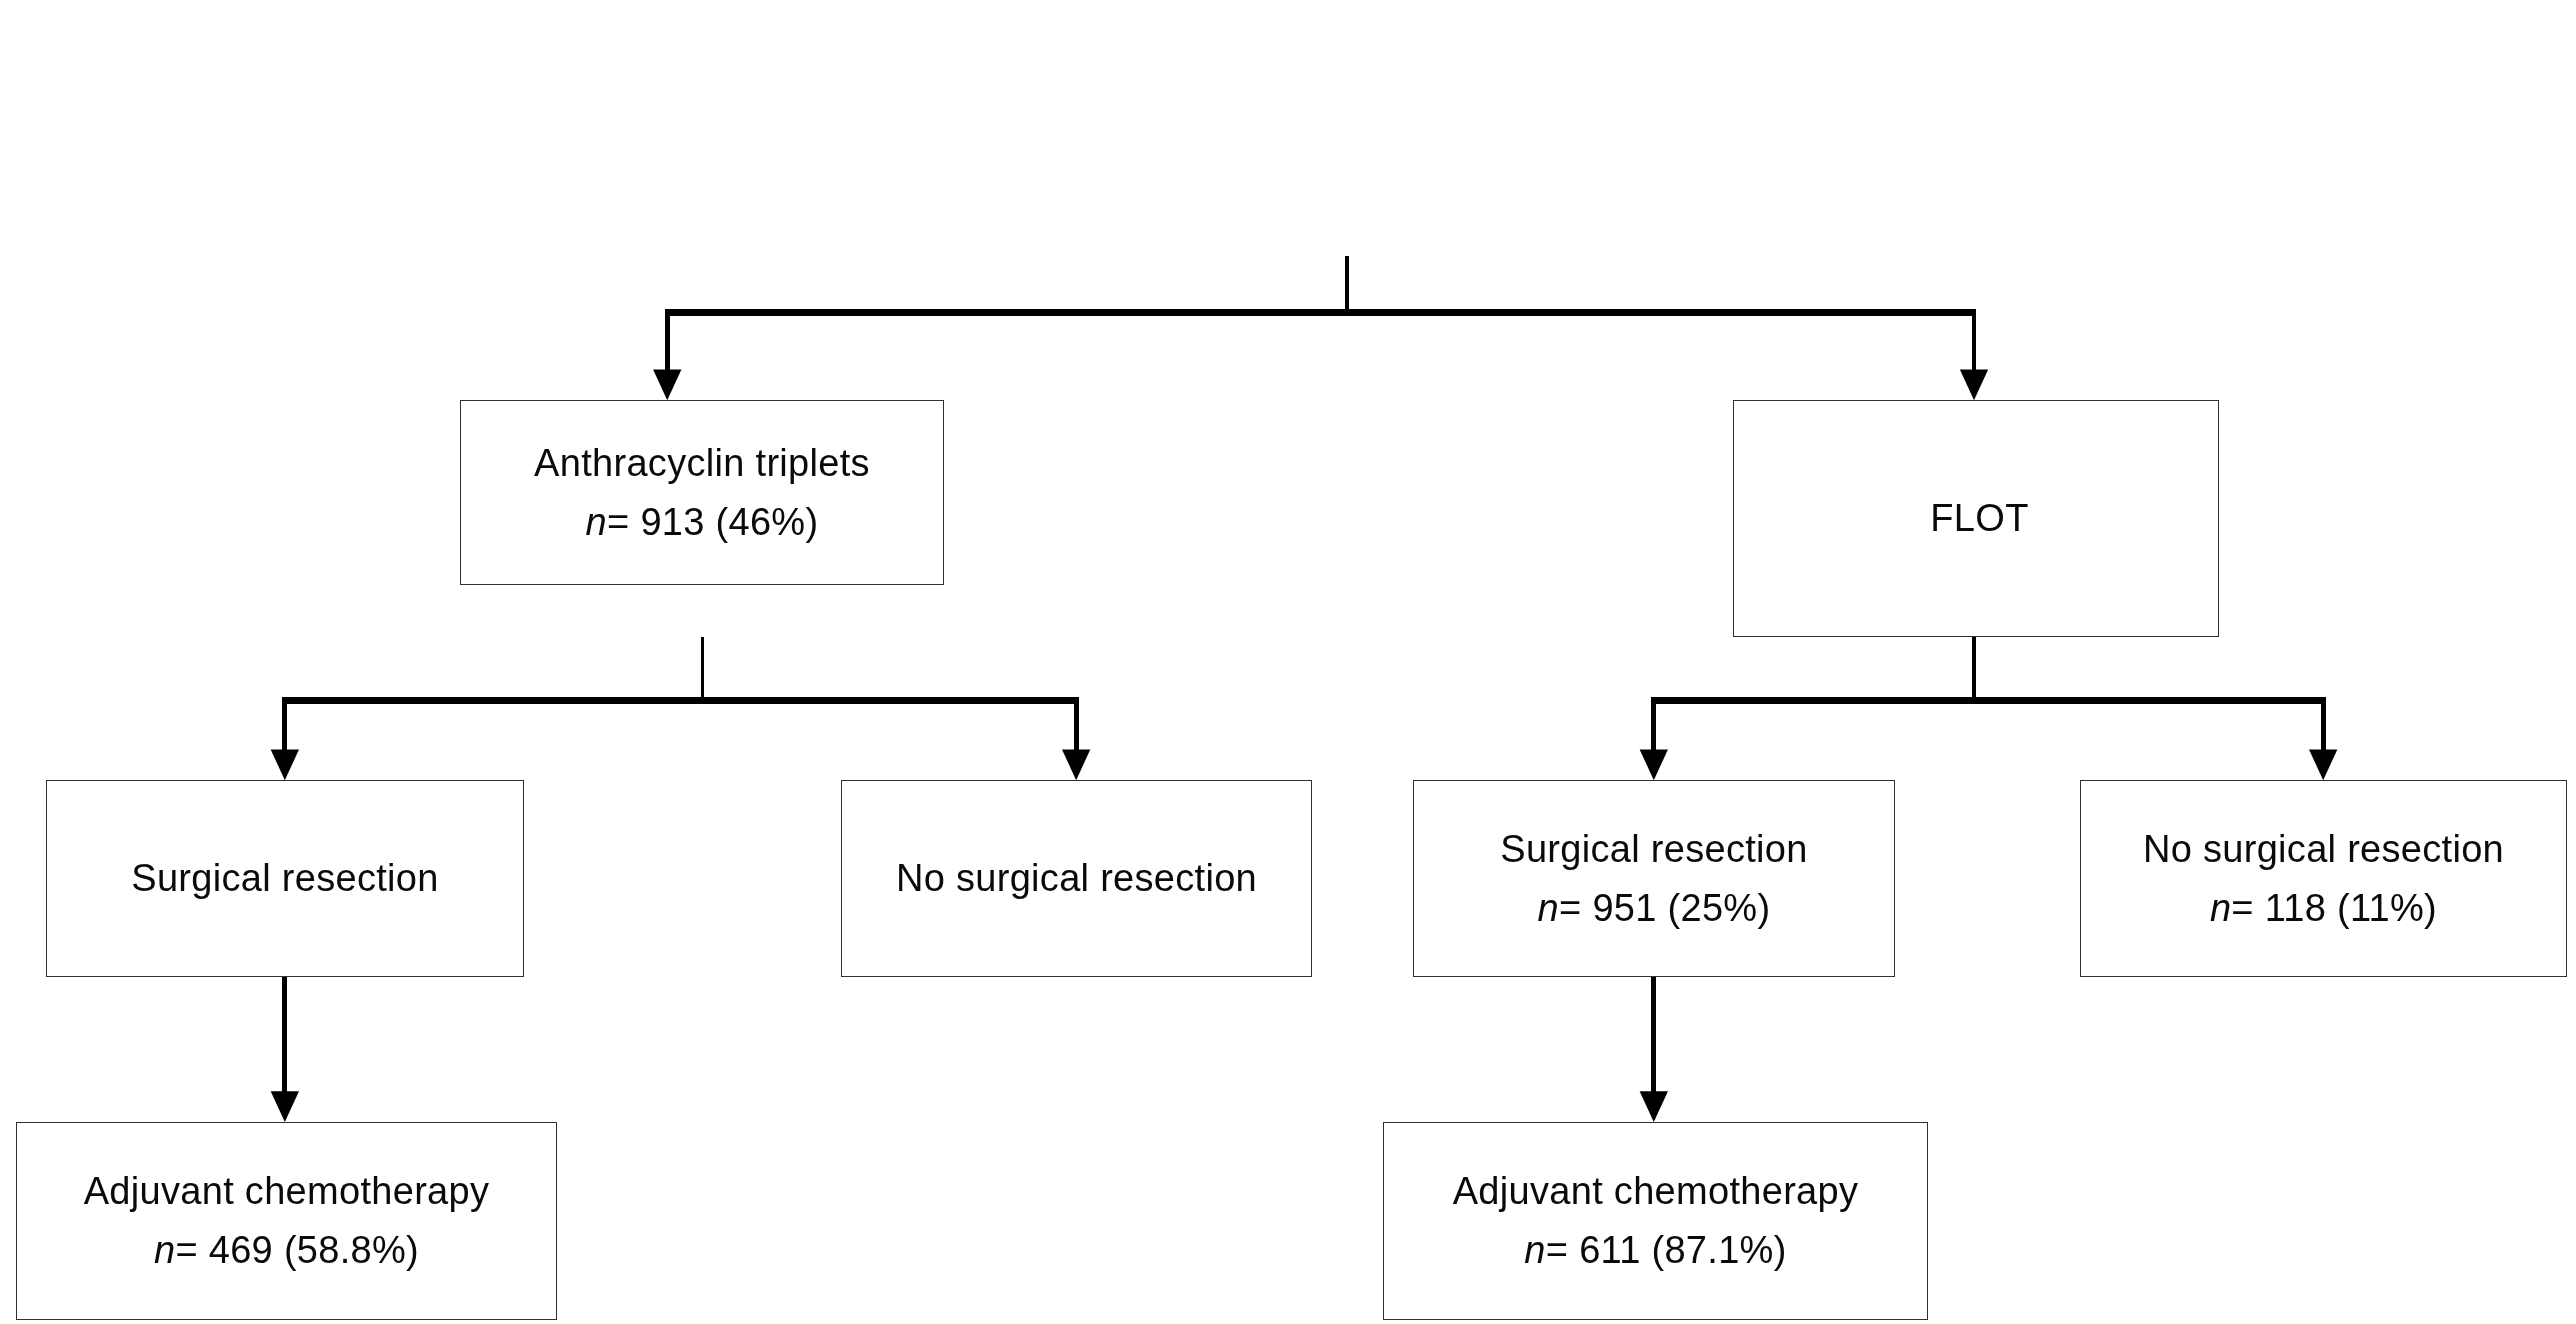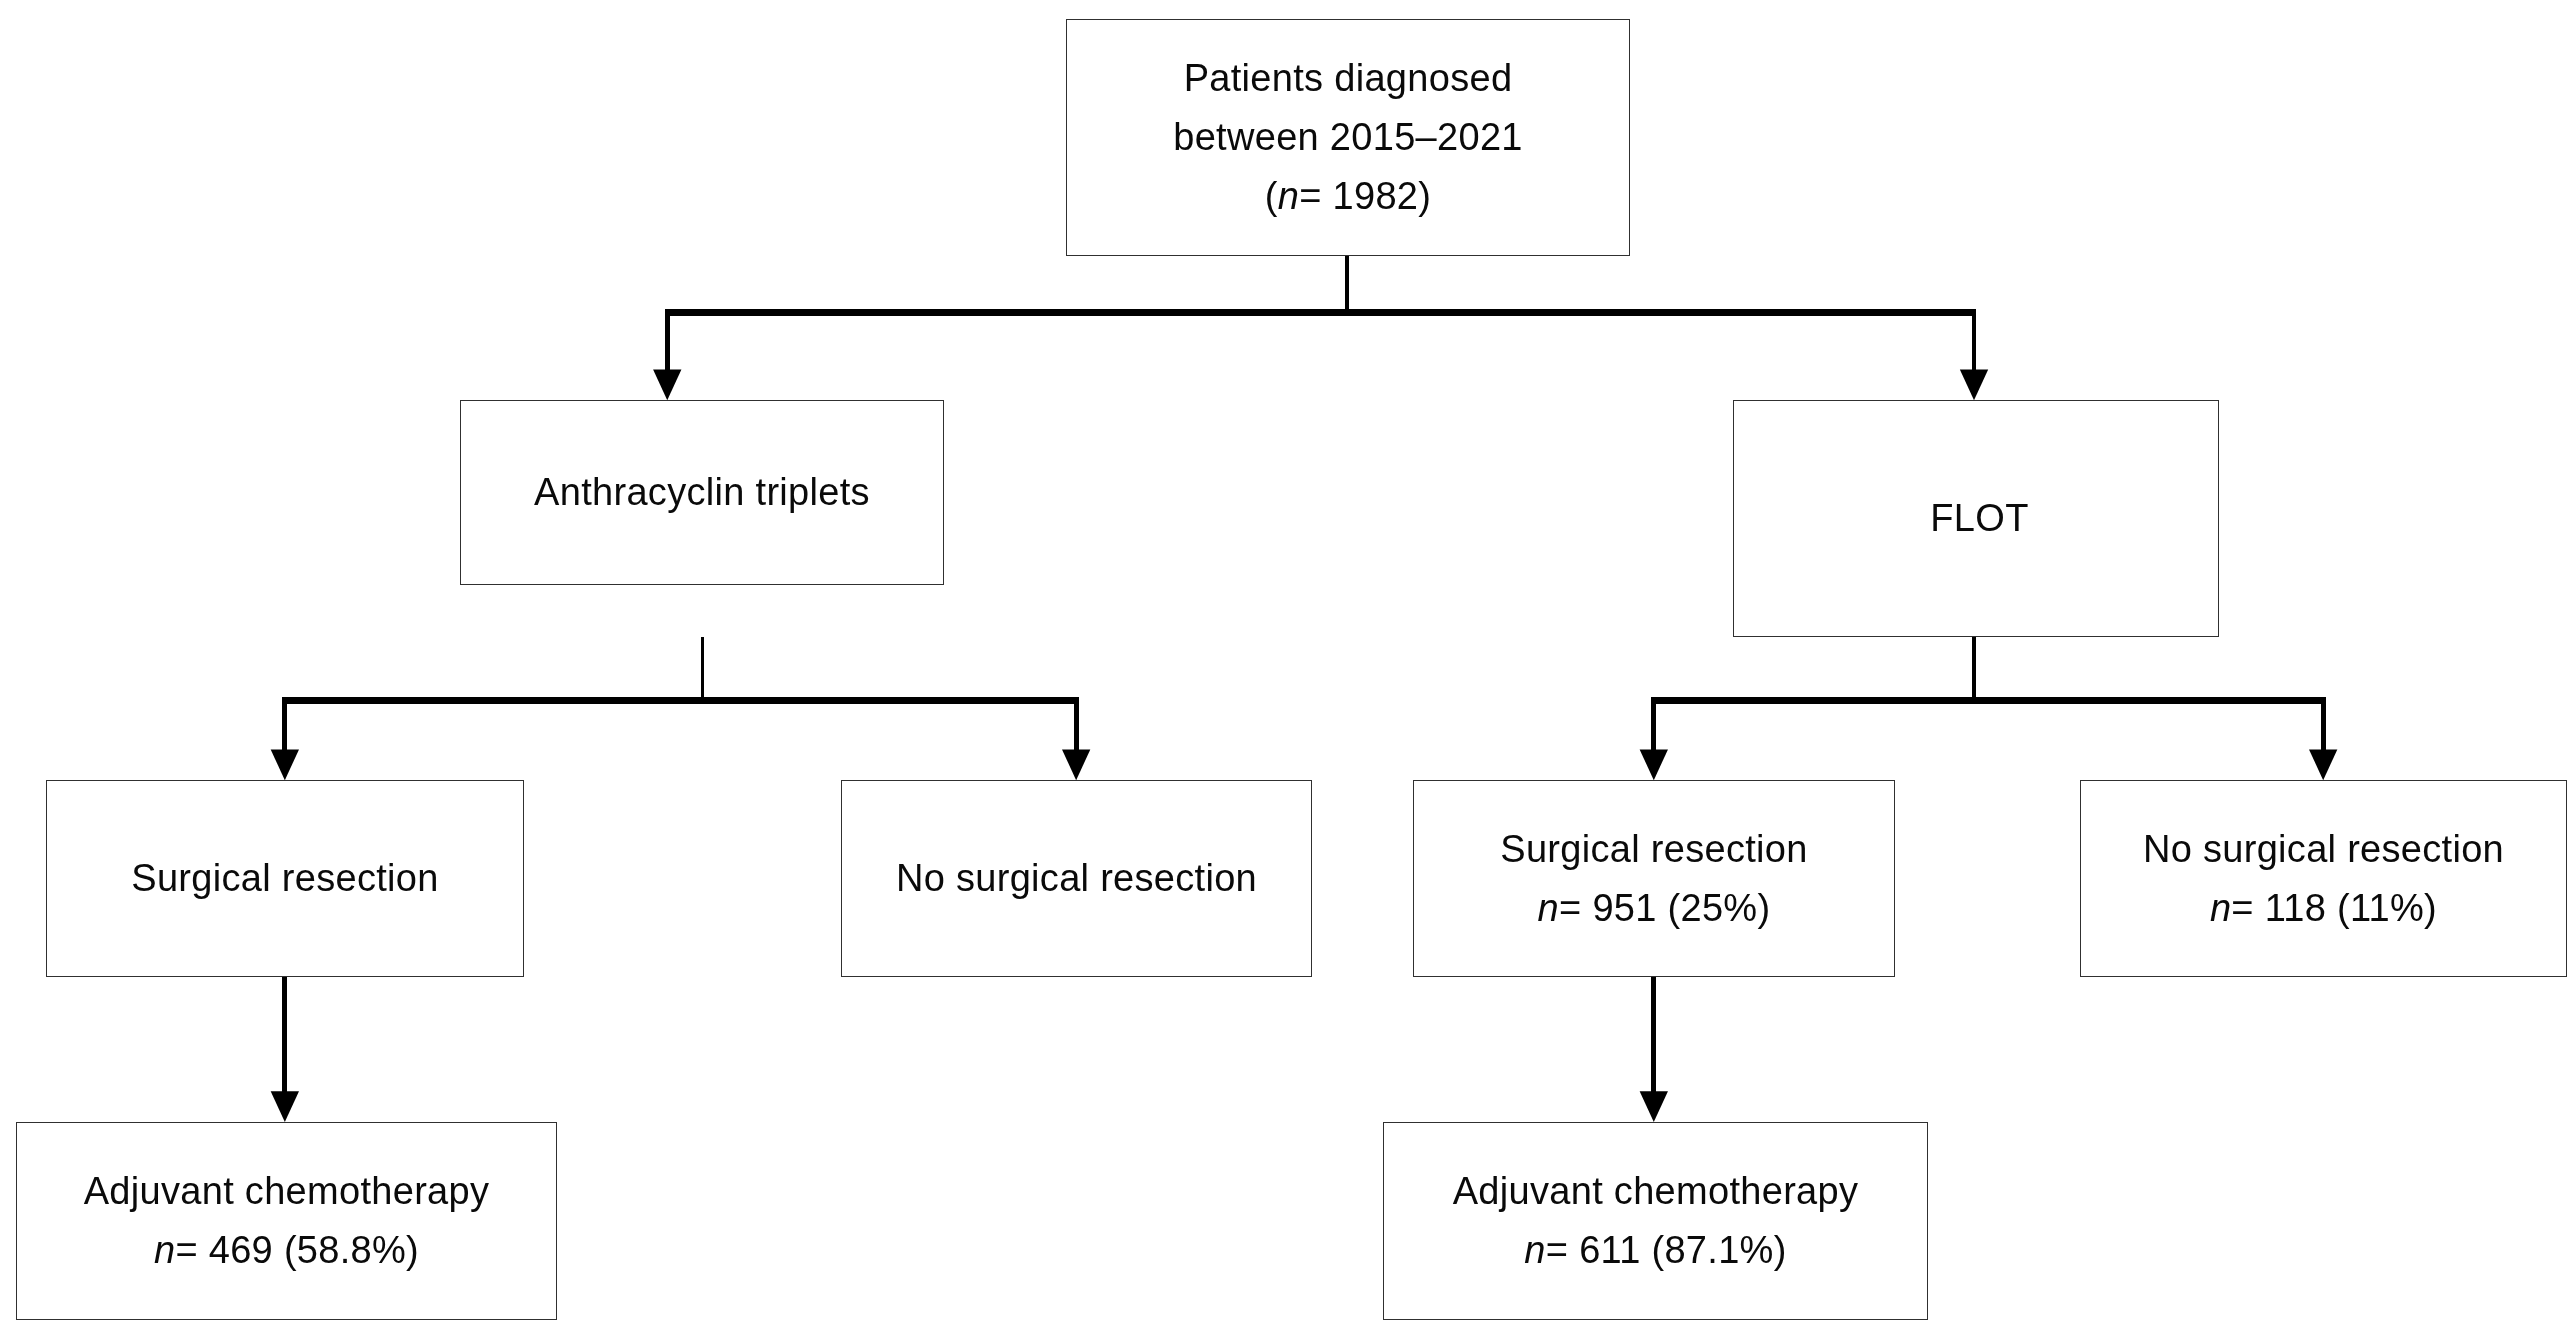--- a/index.html
+++ b/index.html
@@ -85,28 +85,24 @@
     <polygon points="2662,1217 2708,1217 2685,1267"></polygon>
     <line x1="3772" y1="1133" x2="3772" y2="1223" stroke-width="8" shape-rendering="crispEdges"></line>
     <polygon points="3749,1217 3795,1217 3772,1267"></polygon>
 
     <line x1="462" y1="1587" x2="462" y2="1778" stroke-width="8" shape-rendering="crispEdges"></line>
     <polygon points="439,1772 485,1772 462,1822"></polygon>
     <line x1="2685" y1="1587" x2="2685" y2="1778" stroke-width="8" shape-rendering="crispEdges"></line>
     <polygon points="2662,1772 2708,1772 2685,1822"></polygon>
   </svg>
 
-  <div class="node" id="node-root">
-    <div class="line">Patients diagnosed</div>
-    <div class="line">between 2015–2021</div>
-    <div class="line stat"><span>(</span><i>n</i><span>= 1982)</span></div>
-  </div>
 
   <div class="node" id="node-anthra">
     <div class="line">Anthracyclin triplets</div>
+    <div class="line stat"><span></span><i>n</i><span>= 913 (46%)</span></div>
   </div>
 
   <div class="node" id="node-flot">
     <div class="line">FLOT</div>
   </div>
 
   <div class="node" id="node-l3a">
     <div class="line">Surgical resection</div>
   </div>
 

